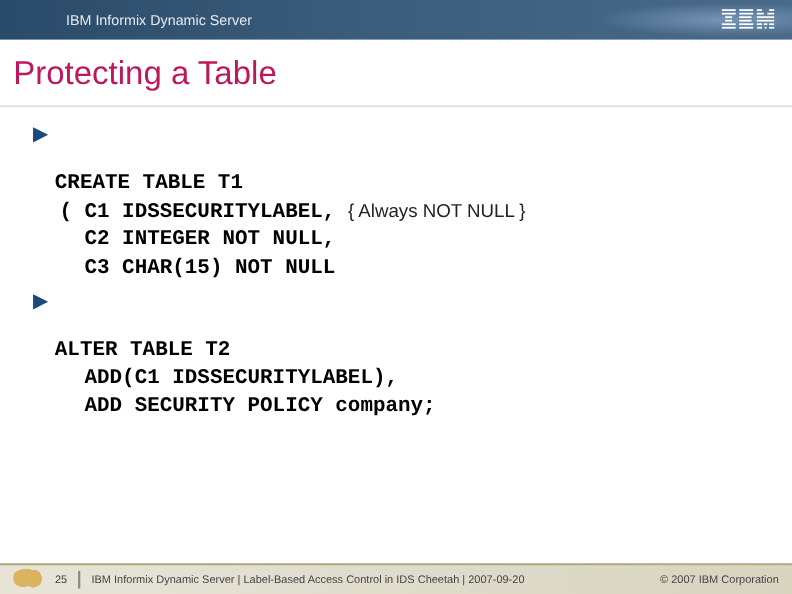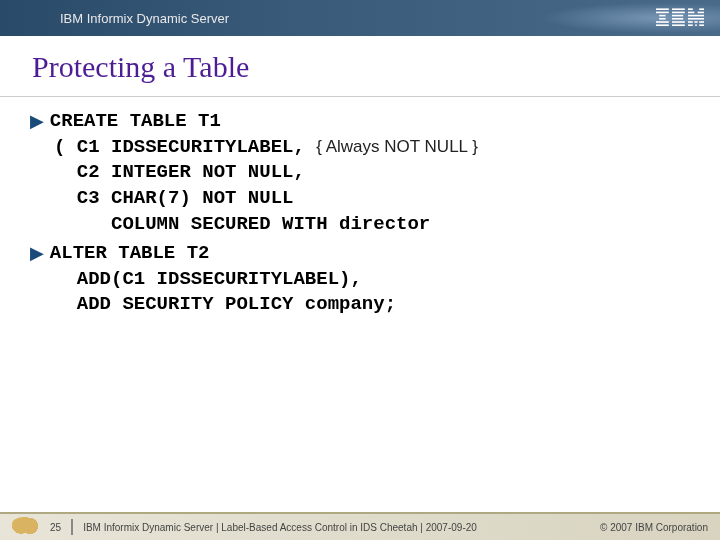--- a/index.html
+++ b/index.html
@@ -37,25 +37,24 @@
   .ibm-logo {
     position: absolute;
     right: 16px;
     top: 8px;
     width: 48px;
     height: 20px;
   }
   .ibm-logo svg { width: 100%; height: 100%; }
   .slide-title {
     font-size: 30px;
-    color: #4c1d95;
-    padding: 14px 18px 12px 32px;
+    color: #be185d;
+    padding: 14px 18px 12px 12px;
     font-weight: normal;
     border-bottom: 1px solid #ccc;
-    font-family: Liberation Serif, serif;
   }
   .content {
     padding: 12px 18px 0 30px;
   }
   .bullet-block {
     margin-bottom: 4px;
   }
   .bullet-line {
     display: flex;
     align-items: flex-start;
@@ -67,20 +66,21 @@
     margin-right: 6px;
     flex-shrink: 0;
     line-height: 1.4;
   }
   .code {
     font-family: "Courier New", monospace;
     font-size: 19px;
     font-weight: bold;
     color: #000;
     white-space: pre;
+    margin-top: 45px;
   }
   .code-line {
     font-family: "Courier New", monospace;
     font-size: 19px;
     font-weight: bold;
     color: #000;
     white-space: pre;
     line-height: 1.35;
     padding-left: 24px;
   }
@@ -174,22 +174,21 @@
 
 <div class="content">
 
   <div class="bullet-block">
     <div class="bullet-line">
       <span class="arrow">▶</span>
       <span class="code">CREATE TABLE T1</span>
     </div>
     <div class="code-line"><span>( C1 IDSSECURITYLABEL, </span><span class="comment">{ Always NOT NULL }</span></div>
     <div class="code-line">  C2 INTEGER NOT NULL,</div>
-    <div class="code-line">  C3 CHAR(7) NOT NULL</div>
-    <div class="code-line">     COLUMN SECURED WITH director</div>
+    <div class="code-line">  C3 CHAR(15) NOT NULL</div>
   </div>
 
   <div class="bullet-block">
     <div class="bullet-line">
       <span class="arrow">▶</span>
       <span class="code">ALTER TABLE T2</span>
     </div>
     <div class="code-line">  ADD(C1 IDSSECURITYLABEL),</div>
     <div class="code-line">  ADD SECURITY POLICY company;</div>
   </div>

